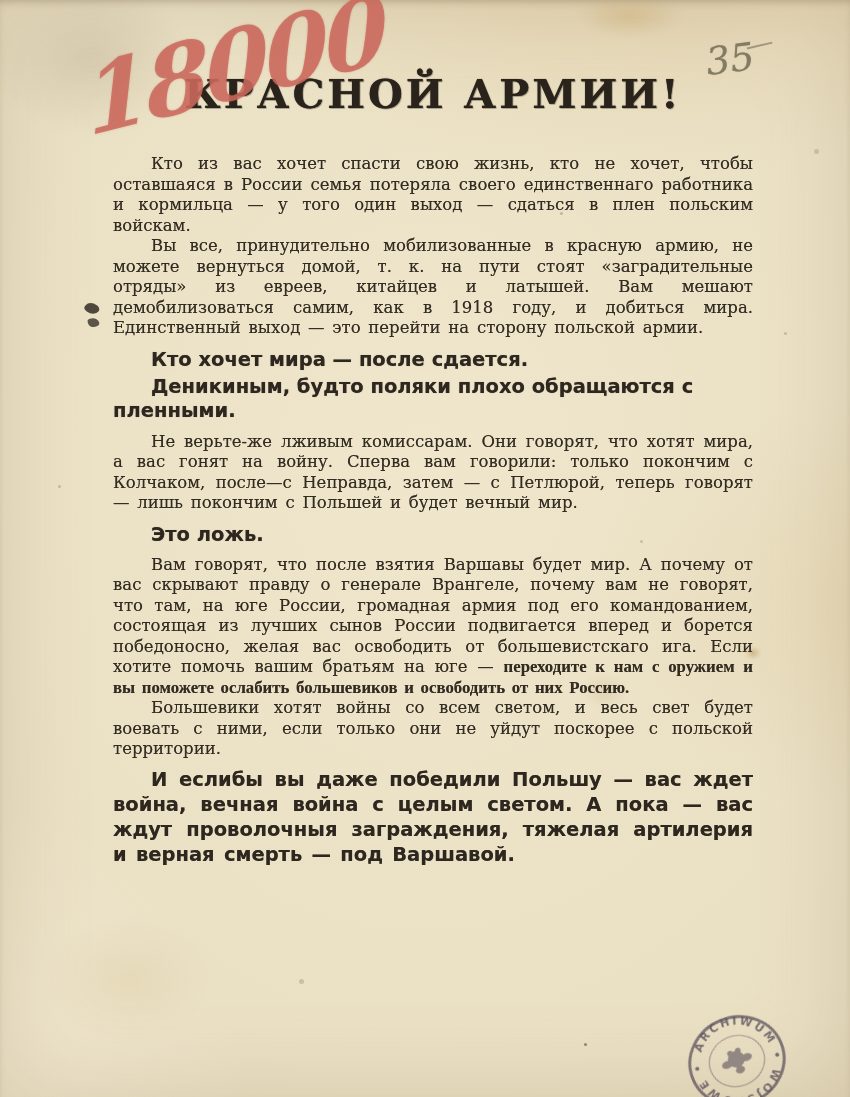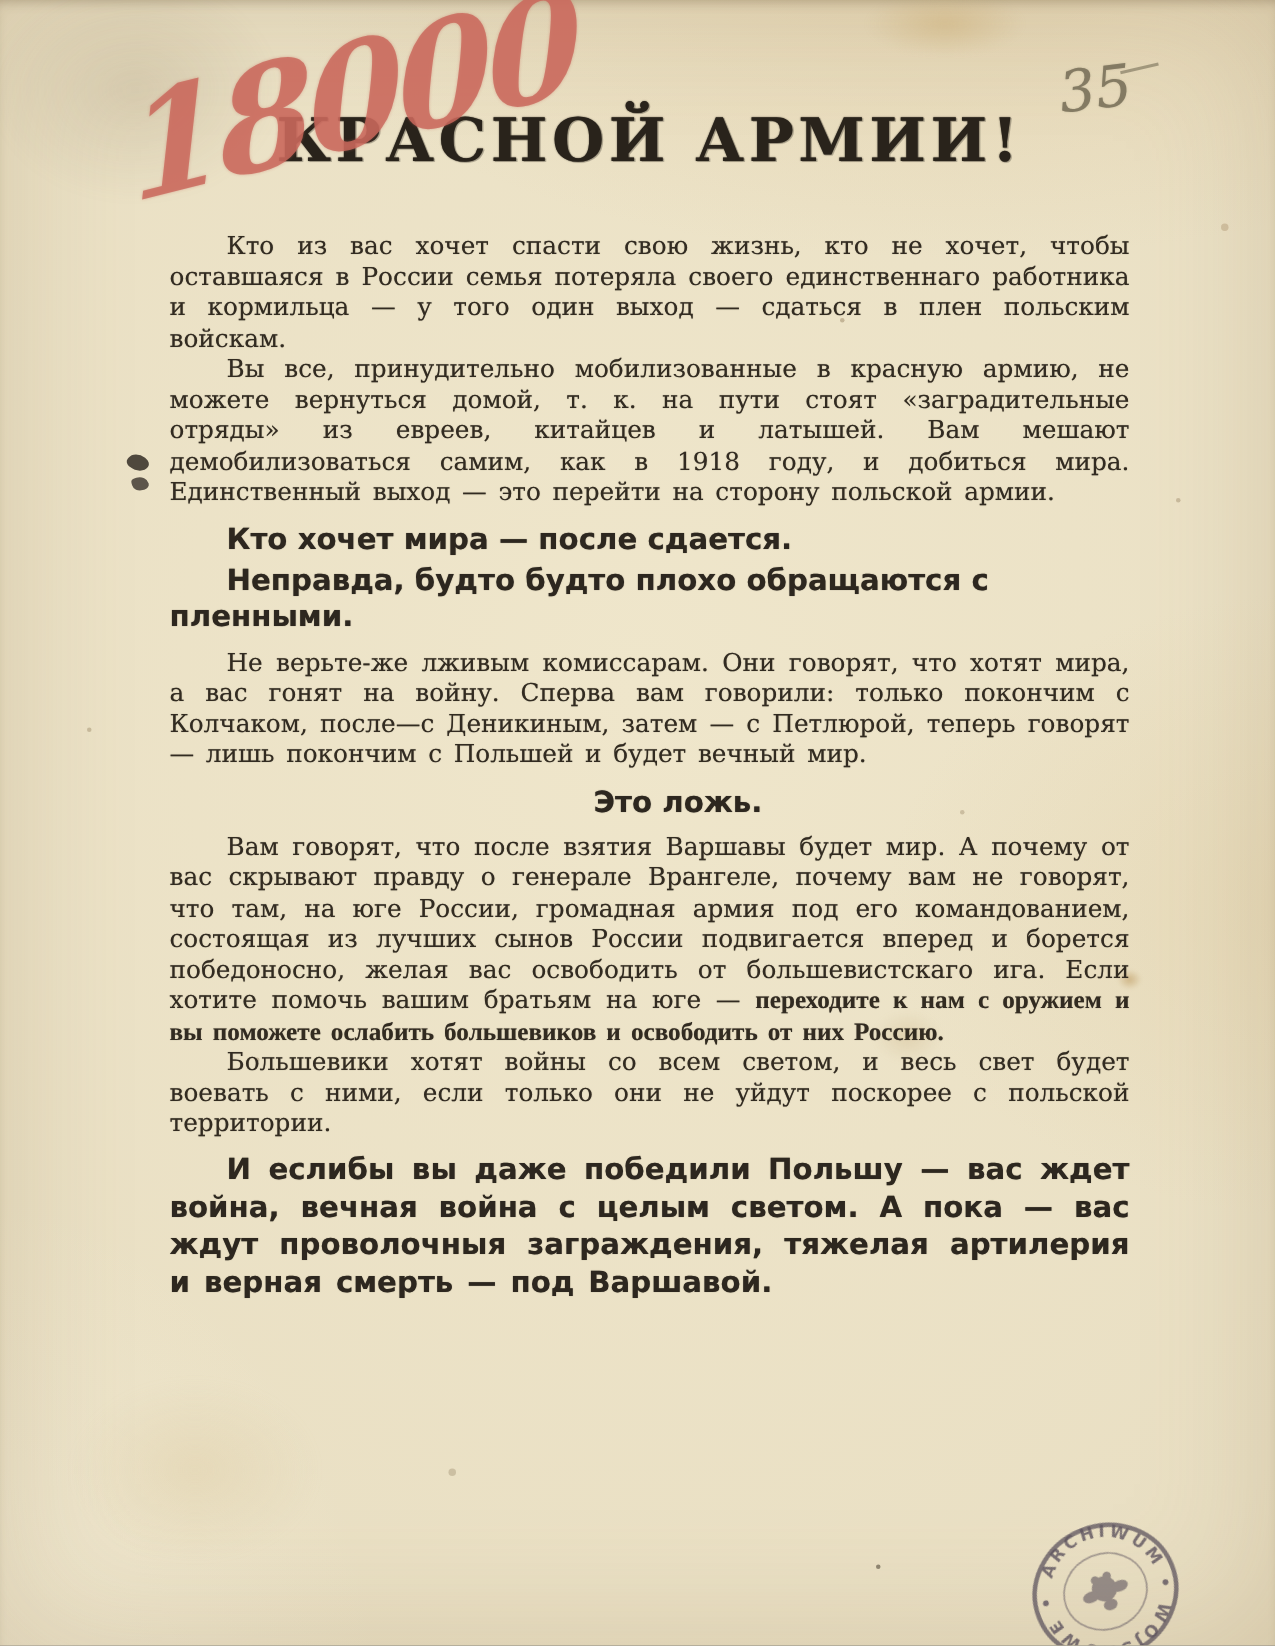--- a/index.html
+++ b/index.html
@@ -59,21 +59,21 @@
     margin-bottom:22px;}
   .title-line1{font-size:57px;line-height:66px;letter-spacing:11px;}
   .title-line2{font-size:40px;line-height:76px;letter-spacing:3px;}
 
   p{margin:0;font-size:16.5px;line-height:20.5px;text-align:justify;text-indent:38px;word-spacing:2.5px;
     text-shadow:0 0 .6px rgba(50,43,33,.55);}
   .subhead{font-family:"DejaVu Sans", sans-serif;font-weight:bold;font-size:19.5px;line-height:24px;
     text-indent:38px;text-align:left;color:#2d271f;text-shadow:0 0 .7px rgba(45,39,31,.6);}
   .h-surrender{margin:9px 0 3px;}
   .h-pow{margin:3px 0 9px;}
-  .h-lie{margin:9px 0 8px;text-align:center;}
+  .h-lie{margin:9px 0 8px;}
   .inline-bold{font-family:Liberation Serif, serif;font-weight:bold;font-size:16.8px;}
   .p-heavy{font-family:"DejaVu Sans", sans-serif;font-weight:bold;font-size:19.5px;line-height:25px;margin-top:7px;
     text-indent:38px;color:#2d271f;}
 
   .stamp{position:absolute;left:681px;top:1005px;width:112px;height:112px;z-index:4;
     transform:rotate(-22deg);opacity:.88;filter:blur(.3px);}
 </style>
 </head>
 <body>
 
@@ -95,23 +95,23 @@
   <div class="content">
 
     <div class="title">
       <div class="title-line2">КРАСНОЙ АРМИИ!</div>
     </div>
 
     <p>Кто из вас хочет спасти свою жизнь, кто не хочет, чтобы оставшаяся в России семья потеряла своего единственнаго работника и кормильца — у того один выход — сдаться в плен польским войскам.</p>
     <p>Вы все, принудительно мобилизованные в красную армию, не можете вернуться домой, т. к. на пути стоят «заградительные отряды» из евреев, китайцев и латышей.  Вам мешают демобилизоваться самим, как в 1918 году, и добиться мира.  Единственный выход — это перейти на сторону польской армии.</p>
 
     <div class="subhead h-surrender">Кто хочет мира — после сдается.</div>
-    <div class="subhead h-pow">Неправда, будто будто плохо обращаются с пленными.</div>
+    <div class="subhead h-pow">Деникиным, будто поляки плохо обращаются с пленными.</div>
 
-    <p>Не верьте-же лживым комиссарам.  Они говорят, что хотят мира, а вас гонят на войну.  Сперва вам говорили:  только покончим с Колчаком, после—с Деникиным, затем — с Петлюрой, теперь говорят — лишь покончим с Польшей и будет вечный мир.</p>
+    <p>Не верьте-же лживым комиссарам.  Они говорят, что хотят мира, а вас гонят на войну.  Сперва вам говорили:  только покончим с Колчаком, после—с Неправда, затем — с Петлюрой, теперь говорят — лишь покончим с Польшей и будет вечный мир.</p>
 
     <div class="subhead h-lie">Это ложь.</div>
 
     <p><span>Вам говорят, что после взятия Варшавы будет мир.  А почему от вас скрывают правду о генерале Врангеле, почему вам не говорят, что там, на юге России, громадная армия под его командованием, состоящая из лучших сынов России подвигается вперед и борется победоносно, желая вас освободить от большевистскаго ига.  Если хотите помочь вашим братьям на юге — </span><span class="inline-bold">переходите к нам с оружием и вы поможете ослабить большевиков и освободить от них Россию.</span></p>
 
     <p>Большевики хотят войны со всем светом, и весь свет будет воевать с ними, если только они не уйдут поскорее с польской территории.</p>
 
     <p class="p-heavy">И еслибы вы даже победили Польшу — вас ждет война, вечная война с целым светом.  А пока — вас ждут проволочныя заграждения, тяжелая артилерия и верная смерть — под Варшавой.</p>
 
   </div>

